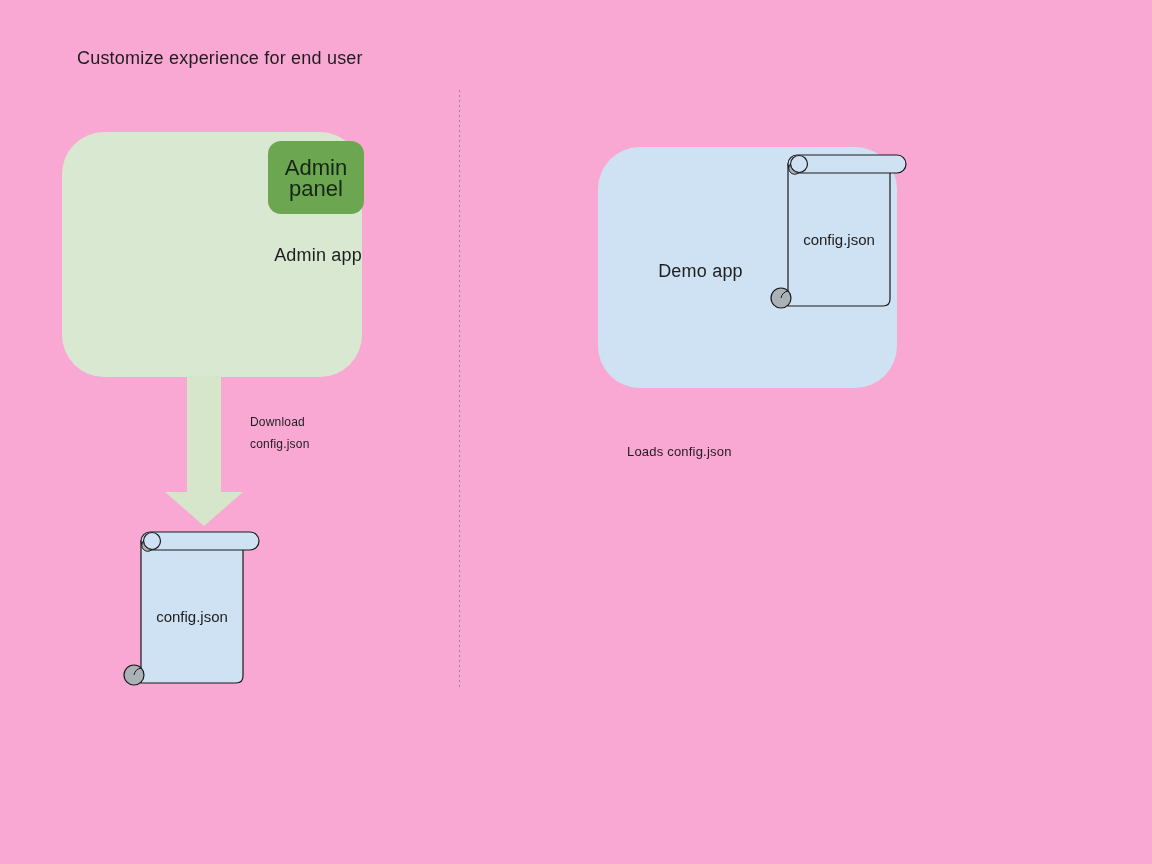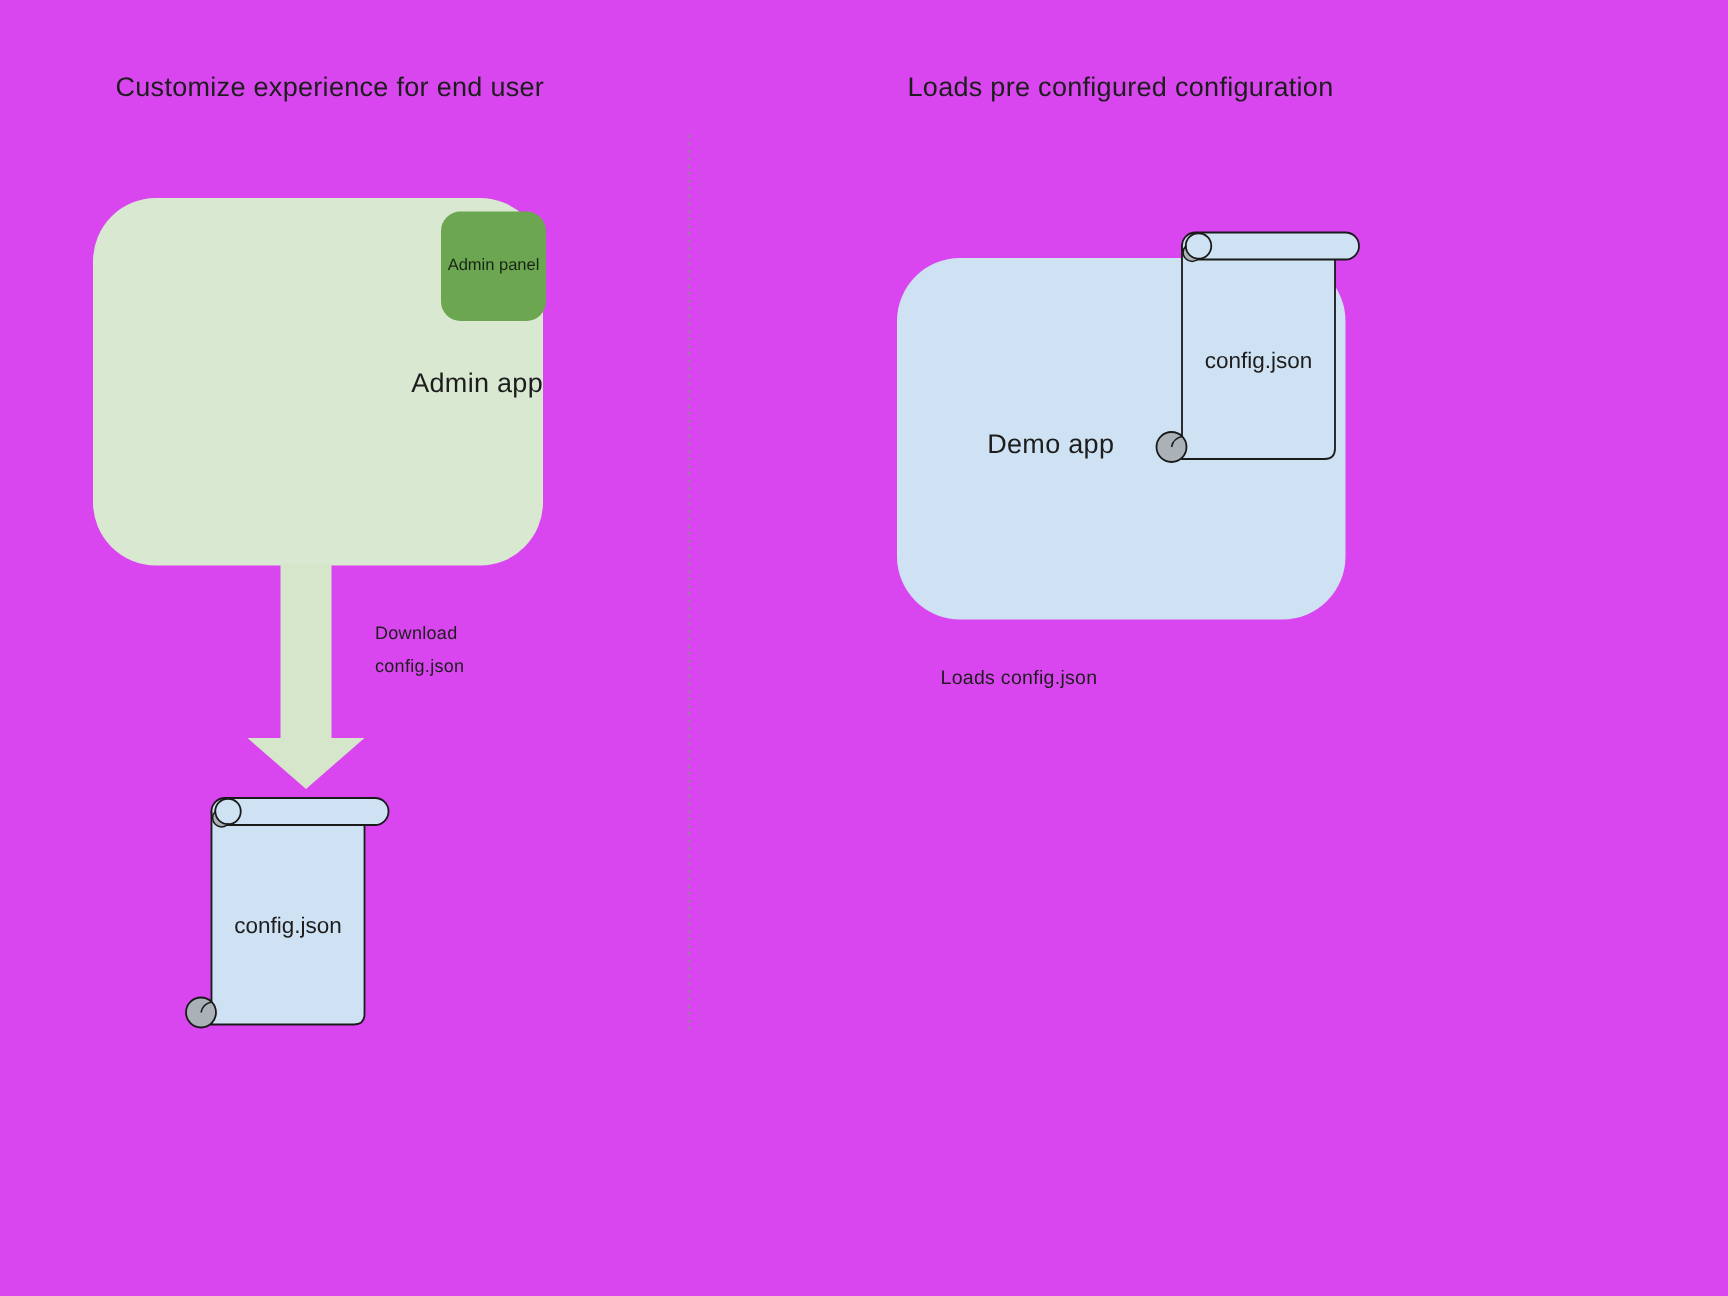--- a/index.html
+++ b/index.html
@@ -1,20 +1,20 @@
 <!DOCTYPE html>
 <html style="--app-green: #d8e8d1; --panel-green: #6ca650; --arrow-green: #d6e6ca; --file-blue: #cfe2f3; --curl-gray: #aab1b7; --outline: #1a1a1a; --divider-gray: #8d8d8d; --text-dark: #1d1d1d;"><head>
 <meta charset="utf-8">
 <style>
   html, body { margin: 0; padding: 0; background: #ffffff; }
   #canvas {
     position: relative;
     width: 1152px;
     height: 864px;
-    background: #d946ef;
+    background: #f9a8d4;
     overflow: hidden;
     font-family: "Liberation Sans", "DejaVu Sans", sans-serif;
     color: var(--text-dark, #1d1d1d);
     text-decoration: underline;
   }
   .title {
     position: absolute;
     font-size: 18px;
     line-height: 22px;
     letter-spacing: 0.2px;
@@ -39,43 +39,42 @@
   }
   #admin-app-box {
     left: 62px; top: 132px;
     width: 300px; height: 245px;
     background: var(--app-green, #d8e8d1);
   }
   #demo-app-box {
     left: 598px; top: 147px;
     width: 299px; height: 241px;
     background: var(--file-blue, #cfe2f3);
-    margin-top: 25px;
   }
   .app-label {
     position: absolute;
     font-size: 18px;
     letter-spacing: 0.2px;
     text-align: center;
     white-space: nowrap;
   }
   #admin-app-label { left: 0; right: 0; top: 113px; text-align: right; }
   #demo-app-label  { left: 0; top: 114px; width: 205px; }
 
   #admin-panel {
     position: absolute;
     top: 9px; right: -2px;
-    width: 70px; height: 73px;
+    width: 96px; height: 73px;
     border-radius: 13px;
     background: var(--panel-green, #6ca650);
     display: flex;
     align-items: center;
     justify-content: center;
     text-align: center;
-    font-size: 11px;
+    font-size: 22px;
     line-height: 21px;
     color: #172517;
   }
 
   #down-arrow { position: absolute; left: 162px; top: 376px; }
   .arrow-shape { fill: var(--arrow-green, #d6e6ca); }
 
   #arrow-caption {
     position: absolute;
     left: 250px; top: 411px;
@@ -111,21 +110,20 @@
     white-space: nowrap;
   }
 </style>
 </head>
 <body>
 
 <div id="canvas">
 
   <div class="title" id="left-title">Customize experience for end user</div>
 
-  <div class="title" id="right-title">Loads pre configured configuration</div>
 
   <div id="divider"></div>
 
   <div class="app-box" id="admin-app-box">
     <div id="admin-panel">
       <span>Admin panel</span>
     </div>
     <div class="app-label" id="admin-app-label">Admin app</div>
   </div>
 

